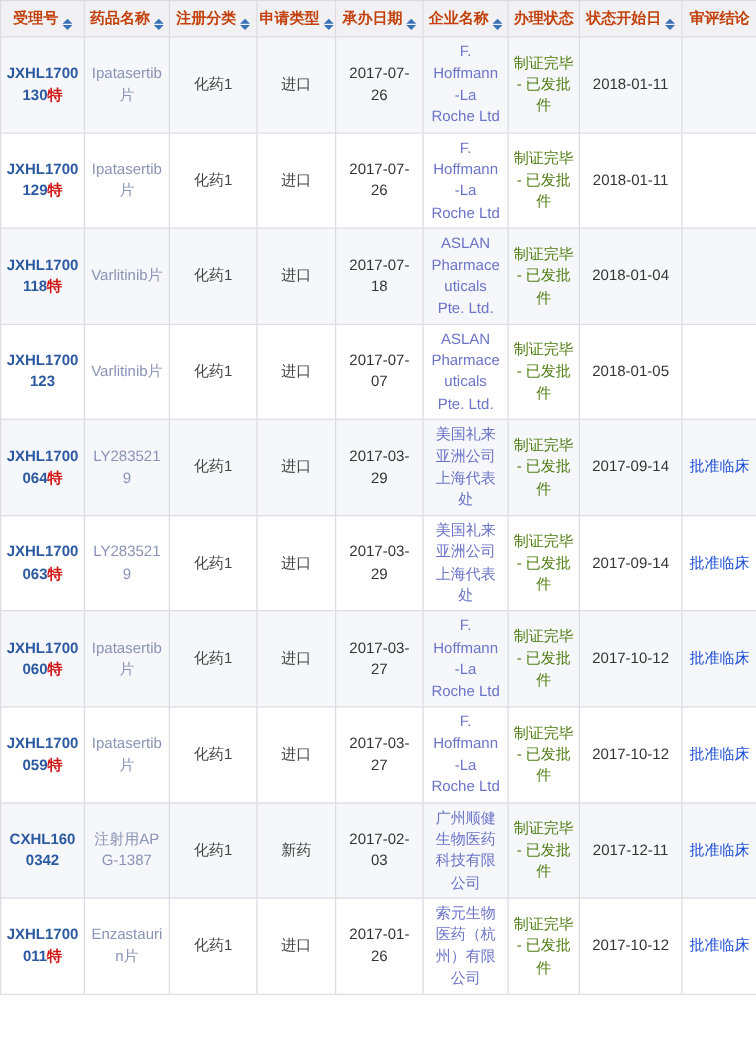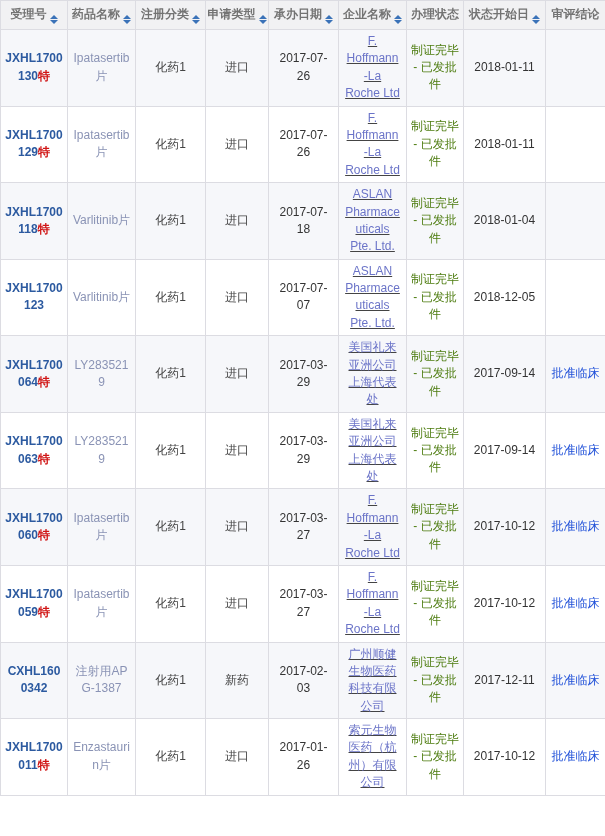--- a/index.html
+++ b/index.html
@@ -22,32 +22,32 @@
     color:#444444;
     padding:3px 4px;
     overflow-wrap:break-word;
     word-break:break-word;
     line-height:1.45;
   }
   thead th{
     background:#f1f1f3;
     height:22px;
     font-weight:bold;
-    color:#737373;
+    color:#c2410c;
     padding:3px 1px;
     white-space:nowrap;
   }
   tbody tr{height:74px;background:#ffffff;}
   tbody tr:nth-child(odd){background:#f6f7fa;}
   tbody tr:nth-child(9),
   tbody tr:nth-child(10){height:69px;}
   tbody tr:nth-child(11){height:70px;}
 
   .cell-accept-date{padding:3px 4px;}
-  .cell-company{padding:3px 6px;text-decoration:underline;}
+  .cell-company{padding:3px 6px;}
 
   .acc{color:#2c5aa0;font-weight:bold;word-break:break-all;}
   .special{color:#d01414;font-weight:bold;}
   .drug{color:#8a93b5;word-break:break-all;cursor:pointer;}
   .drug.bright{color:#7b80d4;}
   .company{color:#6b74c8;cursor:pointer;}
   .date{color:#333333;}
   .status{color:#4d7c0f;}
   .conclusion{color:#1d4ed8;}
 
@@ -147,21 +147,21 @@
         <td class="cell-conclusion conclusion"></td>
       </tr>
       <tr>
         <td class="cell-acceptance-no"><span class="acc">JXHL1700123</span></td>
         <td class="cell-drug-name"><span class="drug">Varlitinib片</span></td>
         <td class="cell-reg-class">化药1</td>
         <td class="cell-app-type">进口</td>
         <td class="cell-accept-date date">2017-07-07</td>
         <td class="cell-company"><span class="company">ASLAN Pharmaceuticals Pte. Ltd.</span></td>
         <td class="cell-status status">制证完毕 - 已发批件</td>
-        <td class="cell-status-date date">2018-12-05</td>
+        <td class="cell-status-date date">2018-01-05</td>
         <td class="cell-conclusion conclusion"></td>
       </tr>
       <tr>
         <td class="cell-acceptance-no"><span class="acc">JXHL1700064</span><span class="special">特</span></td>
         <td class="cell-drug-name"><span class="drug">LY2835219</span></td>
         <td class="cell-reg-class">化药1</td>
         <td class="cell-app-type">进口</td>
         <td class="cell-accept-date date">2017-03-29</td>
         <td class="cell-company"><span class="company">美国礼来亚洲公司上海代表处</span></td>
         <td class="cell-status status">制证完毕 - 已发批件</td>

